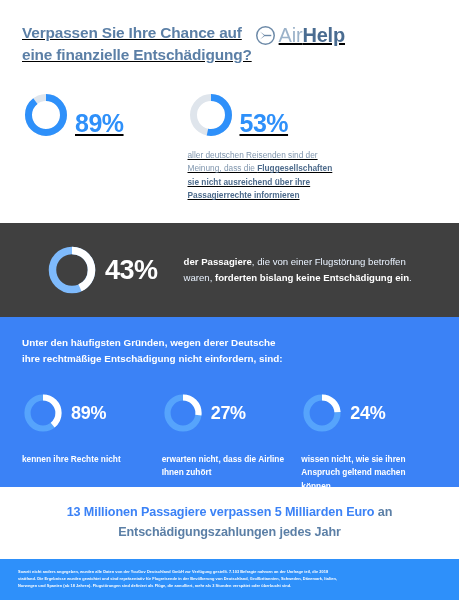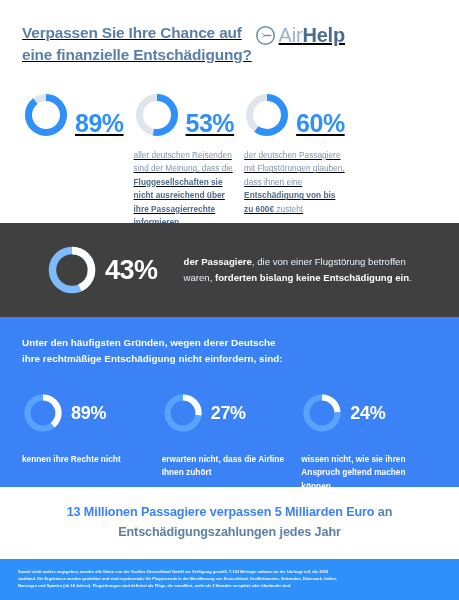--- a/index.html
+++ b/index.html
@@ -149,34 +149,20 @@
             <circle cx="23" cy="23" r="17.5" fill="none" stroke="#2e90fa" stroke-width="7" stroke-dasharray="58.28 51.68" stroke-linecap="butt"></circle>
           </svg>
         </span>
         <span class="pct-blue">53%</span>
       </div>
       <div class="cap">
         <span>aller deutschen Reisenden sind der Meinung, dass die </span><b>Fluggesellschaften sie nicht ausreichend über ihre Passagierrechte informieren</b><span></span>
       </div>
     </div>
 
-    <div class="stat-col">
-      <div class="stat-head">
-        <span class="donut">
-          <svg width="46" height="46" viewBox="0 0 46 46">
-            <circle cx="23" cy="23" r="17.5" fill="none" stroke="#dfe5ec" stroke-width="7"></circle>
-            <circle cx="23" cy="23" r="17.5" fill="none" stroke="#2e90fa" stroke-width="7" stroke-dasharray="65.97 43.99" stroke-linecap="butt"></circle>
-          </svg>
-        </span>
-        <span class="pct-blue">60%</span>
-      </div>
-      <div class="cap">
-        <span>der deutschen Passagiere mit Flugstörungen glauben, dass ihnen eine </span><b>Entschädigung von bis zu 600€</b><span> zusteht</span>
-      </div>
-    </div>
 
   </div>
 
   <div class="band-43">
     <span class="donut">
       <svg width="52" height="52" viewBox="0 0 52 52">
         <circle cx="26" cy="26" r="19.5" fill="none" stroke="#7ebafc" stroke-width="7.5"></circle>
         <circle cx="26" cy="26" r="19.5" fill="none" stroke="#ffffff" stroke-width="7.5" stroke-dasharray="52.68 69.83" stroke-linecap="butt"></circle>
       </svg>
     </span>

